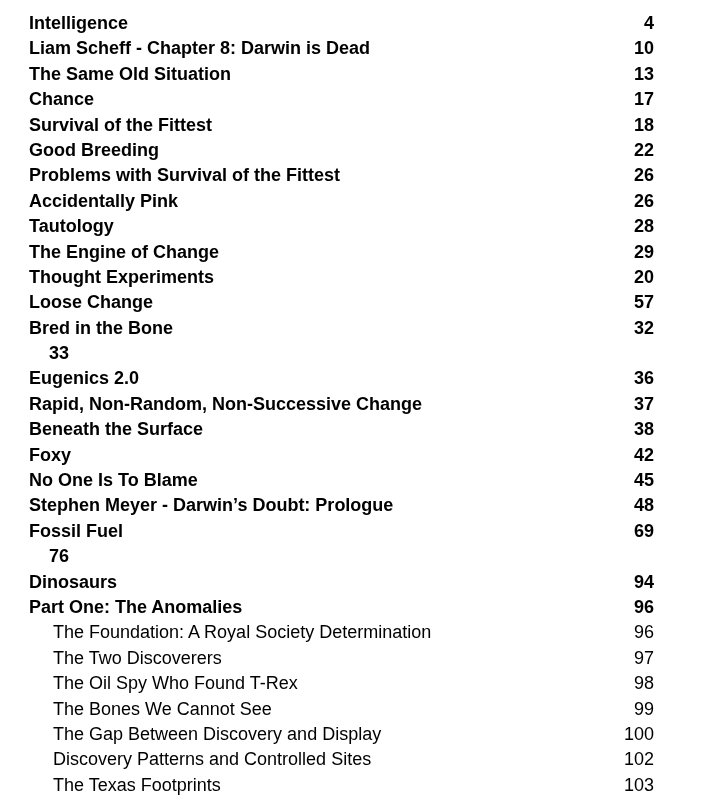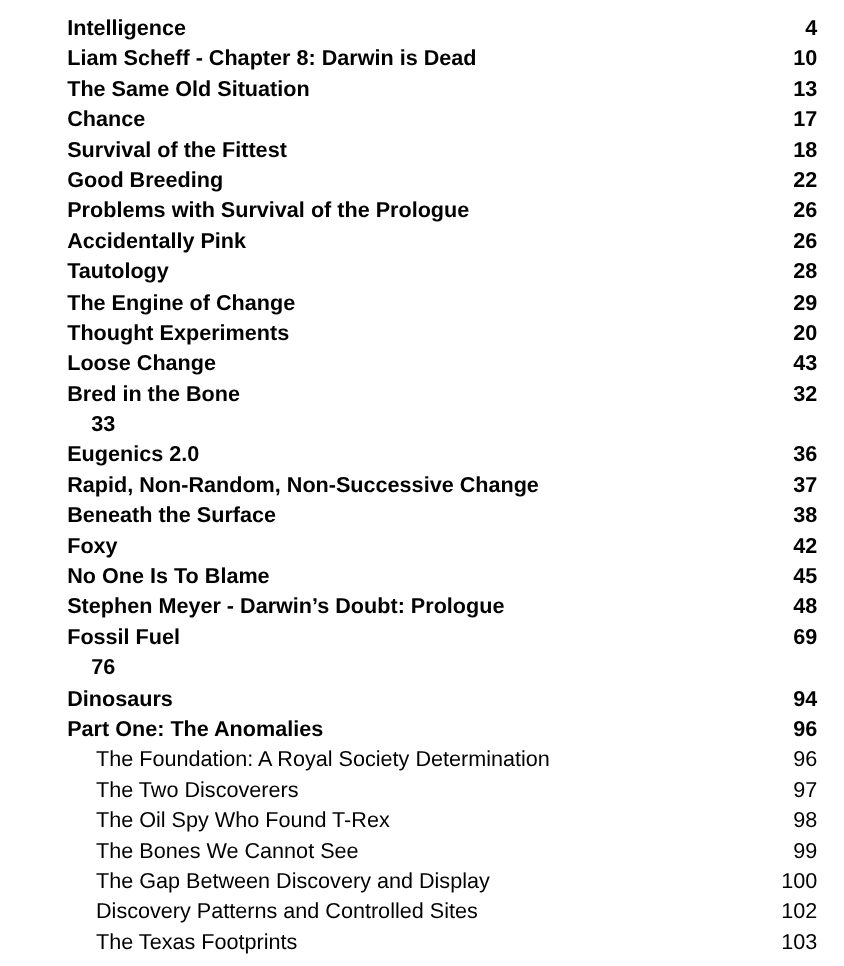--- a/index.html
+++ b/index.html
@@ -10,21 +10,21 @@
     body {
       width: 703px;
       height: 805px;
       overflow: hidden;
       position: relative;
       font-family: "Liberation Sans", sans-serif;
       color: #000000;
     }
     .toc {
       position: absolute;
-      left: 56px;
+      left: 29px;
       top: 11px;
       width: 625px;
     }
     .toc-row {
       display: flex;
       justify-content: space-between;
       align-items: baseline;
       height: 25.4px;
       line-height: 25.4px;
       font-size: 18px;
@@ -69,42 +69,42 @@
     </div>
     <div class="toc-row level-1">
       <span class="toc-title">Survival of the Fittest</span>
       <span class="toc-page">18</span>
     </div>
     <div class="toc-row level-1">
       <span class="toc-title">Good Breeding</span>
       <span class="toc-page">22</span>
     </div>
     <div class="toc-row level-1">
-      <span class="toc-title">Problems with Survival of the Prologue</span>
+      <span class="toc-title">Problems with Survival of the Fittest</span>
       <span class="toc-page">26</span>
     </div>
     <div class="toc-row level-1">
       <span class="toc-title">Accidentally Pink</span>
       <span class="toc-page">26</span>
     </div>
     <div class="toc-row level-1">
       <span class="toc-title">Tautology</span>
       <span class="toc-page">28</span>
     </div>
     <div class="toc-row level-1">
       <span class="toc-title">The Engine of Change</span>
       <span class="toc-page">29</span>
     </div>
     <div class="toc-row level-1">
       <span class="toc-title">Thought Experiments</span>
       <span class="toc-page">20</span>
     </div>
     <div class="toc-row level-1">
       <span class="toc-title">Loose Change</span>
-      <span class="toc-page">43</span>
+      <span class="toc-page">57</span>
     </div>
     <div class="toc-row level-1">
       <span class="toc-title">Bred in the Bone</span>
       <span class="toc-page">32</span>
     </div>
     <div class="toc-row level-1">
       <span class="toc-page">33</span>
     </div>
     <div class="toc-row level-1">
       <span class="toc-title">Eugenics 2.0</span>

